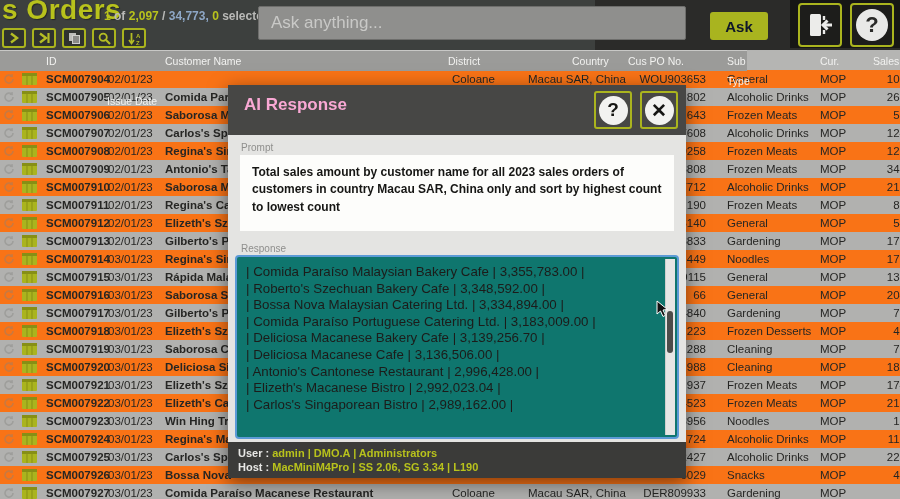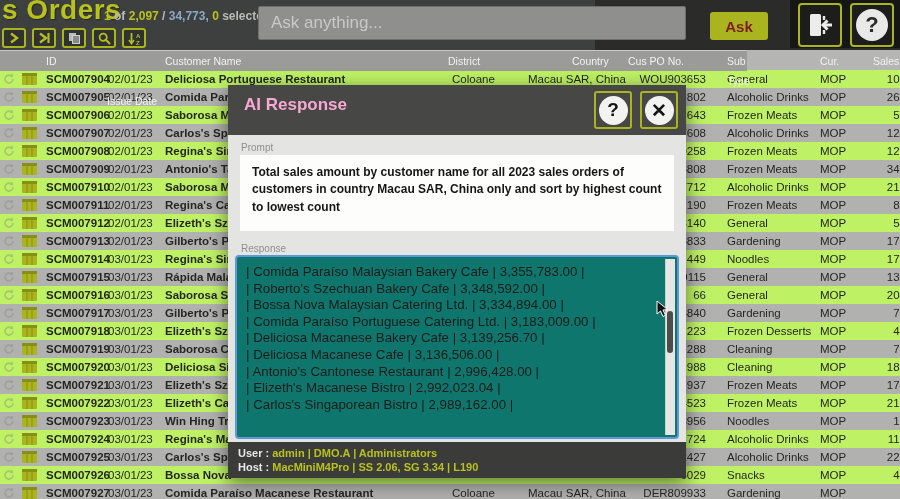--- a/index.html
+++ b/index.html
@@ -16,37 +16,37 @@
   .count-line .grn{color:#b8c21c;}
   .count-line .blu{color:#8ea7c6;}
   .toolbar{position:absolute;left:2px;top:28px;display:flex;gap:6px;}
   .tbtn{width:24px;height:20px;background:#2f322f;border:2px solid #aab41e;border-radius:3px;
         display:flex;align-items:center;justify-content:center;padding:0;box-sizing:border-box;cursor:pointer;}
   .ask-input{position:absolute;left:258px;top:6px;width:428px;height:34px;background:#8f8f8d;
              border:1px solid #6e6e6c;border-radius:2px;color:#efefed;font-size:17px;
              padding:0 12px;box-sizing:border-box;font-family:"Liberation Sans",sans-serif;}
   .ask-input::placeholder{color:#c9c9c7;}
   .ask-btn{position:absolute;left:710px;top:12px;width:58px;height:28px;background:#a9b41f;
-           border:none;border-radius:3px;color:#7f1d1d;font-weight:700;font-size:15px;cursor:pointer;}
+           border:none;border-radius:3px;color:#0f172a;font-weight:700;font-size:15px;cursor:pointer;}
   .sq-btn{position:absolute;top:3px;width:44px;height:44px;background:#1d1d1b;border:2px solid #aab41e;
           border-radius:4px;box-sizing:border-box;display:flex;align-items:center;justify-content:center;cursor:pointer;padding:0;}
   .sq-btn.exit{left:798px;}
   .sq-btn.help{left:850px;}
   .help-circle{width:32px;height:32px;border-radius:50%;background:#e9e9e7;color:#2a2a28;
                font-size:22px;font-weight:800;display:flex;align-items:center;justify-content:center;}
 
   
   .ghead{position:absolute;left:0;top:50px;width:747px;height:20px;background:#9b9b99;
          border-top:1px solid #c8c8c6;z-index:1;}
   .ghead .cell{position:absolute;top:0;height:20px;line-height:20px;font-size:10.5px;color:#f2f2f0;}
 
   
   .gbody{position:absolute;left:0;top:70px;width:900px;height:429px;overflow:hidden;}
   .trow{position:relative;width:900px;height:18px;overflow:hidden;cursor:pointer;}
-  .trow.even{background:#bef264;}
+  .trow.even{background:#f97316;}
   .trow.odd{background:#b1b1af;}
   .trow .cell{position:absolute;top:0;height:18px;line-height:18px;font-size:11.5px;color:#262624;white-space:nowrap;}
   .ricon.sync{position:absolute;left:3px;top:3px;width:12px;height:12px;opacity:.4;}
   .ricon.sheet{position:absolute;left:22px;top:3px;}
   .c-id{left:46px;font-weight:700;color:#1b1b19;}
   .c-date{left:108px;}
   .c-name{left:165px;font-weight:700;color:#1f1f1d;}
   .c-district{left:452px;}
   .c-country{left:528px;}
   .c-po{right:194px;text-align:right;}
@@ -170,21 +170,20 @@
           <polyline points="9,1 9.2,3.4 6.8,3.2" fill="none" stroke="#83837f" stroke-width="1.4"></polyline>
         </svg>
         <svg class="ricon sheet" width="15" height="12" viewBox="0 0 15 12">
           <rect x="0" y="0" width="15" height="12" rx="1" fill="#aab41e"></rect>
           <rect x="0" y="0" width="15" height="3" fill="#878f15"></rect>
           <line x1="5" y1="3" x2="5" y2="12" stroke="#878f15" stroke-width="1"></line>
           <line x1="10" y1="3" x2="10" y2="12" stroke="#878f15" stroke-width="1"></line>
         </svg>
         <span class="cell c-id">SCM007904</span>
         <span class="cell c-date">02/01/23</span>
-        <span class="cell c-name">Deliciosa Portuguese Restaurant</span>
         <span class="cell c-district">Coloane</span>
         <span class="cell c-country">Macau SAR, China</span>
         <span class="cell c-po">WOU903653</span>
         <span class="cell c-sub">General</span>
         <span class="cell c-cur">MOP</span>
         <span class="cell c-sales">101</span>
       </div>
       <div class="trow odd">
         <svg class="ricon sync" width="12" height="12" viewBox="0 0 12 12">
           <path d="M10 6a4 4 0 1 1-1.2-2.8" fill="none" stroke="#83837f" stroke-width="1.6"></path>

